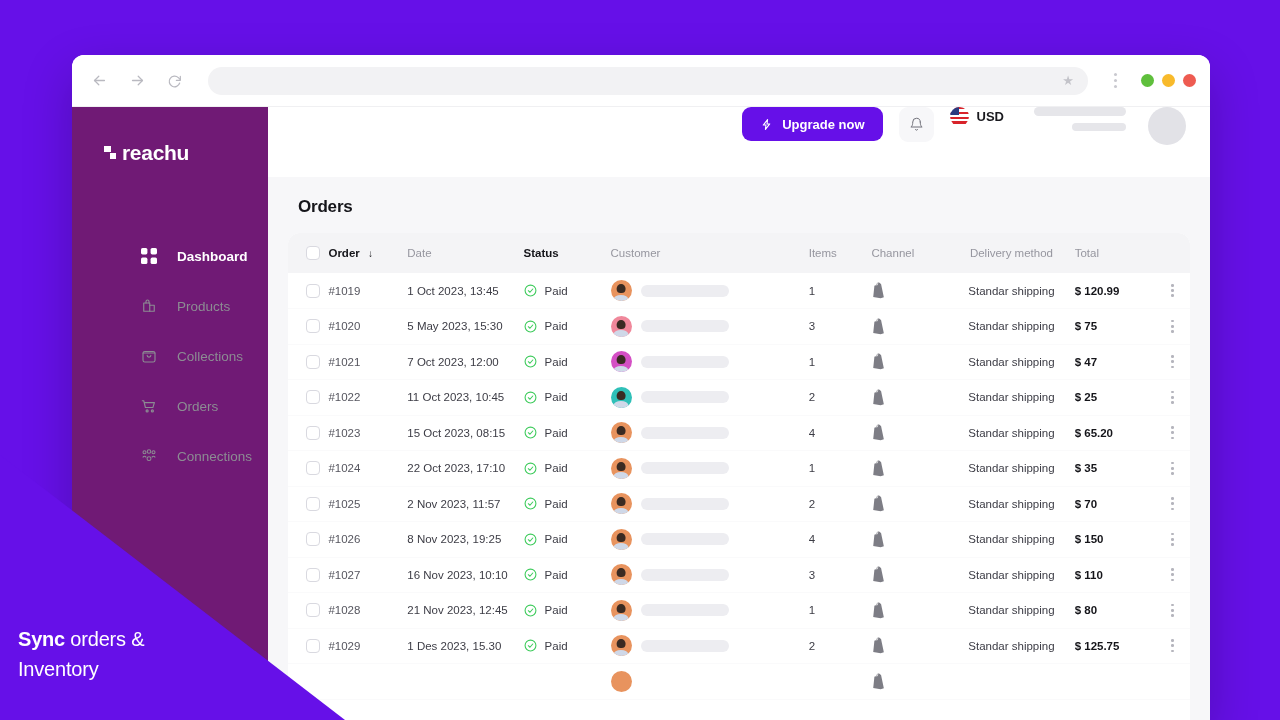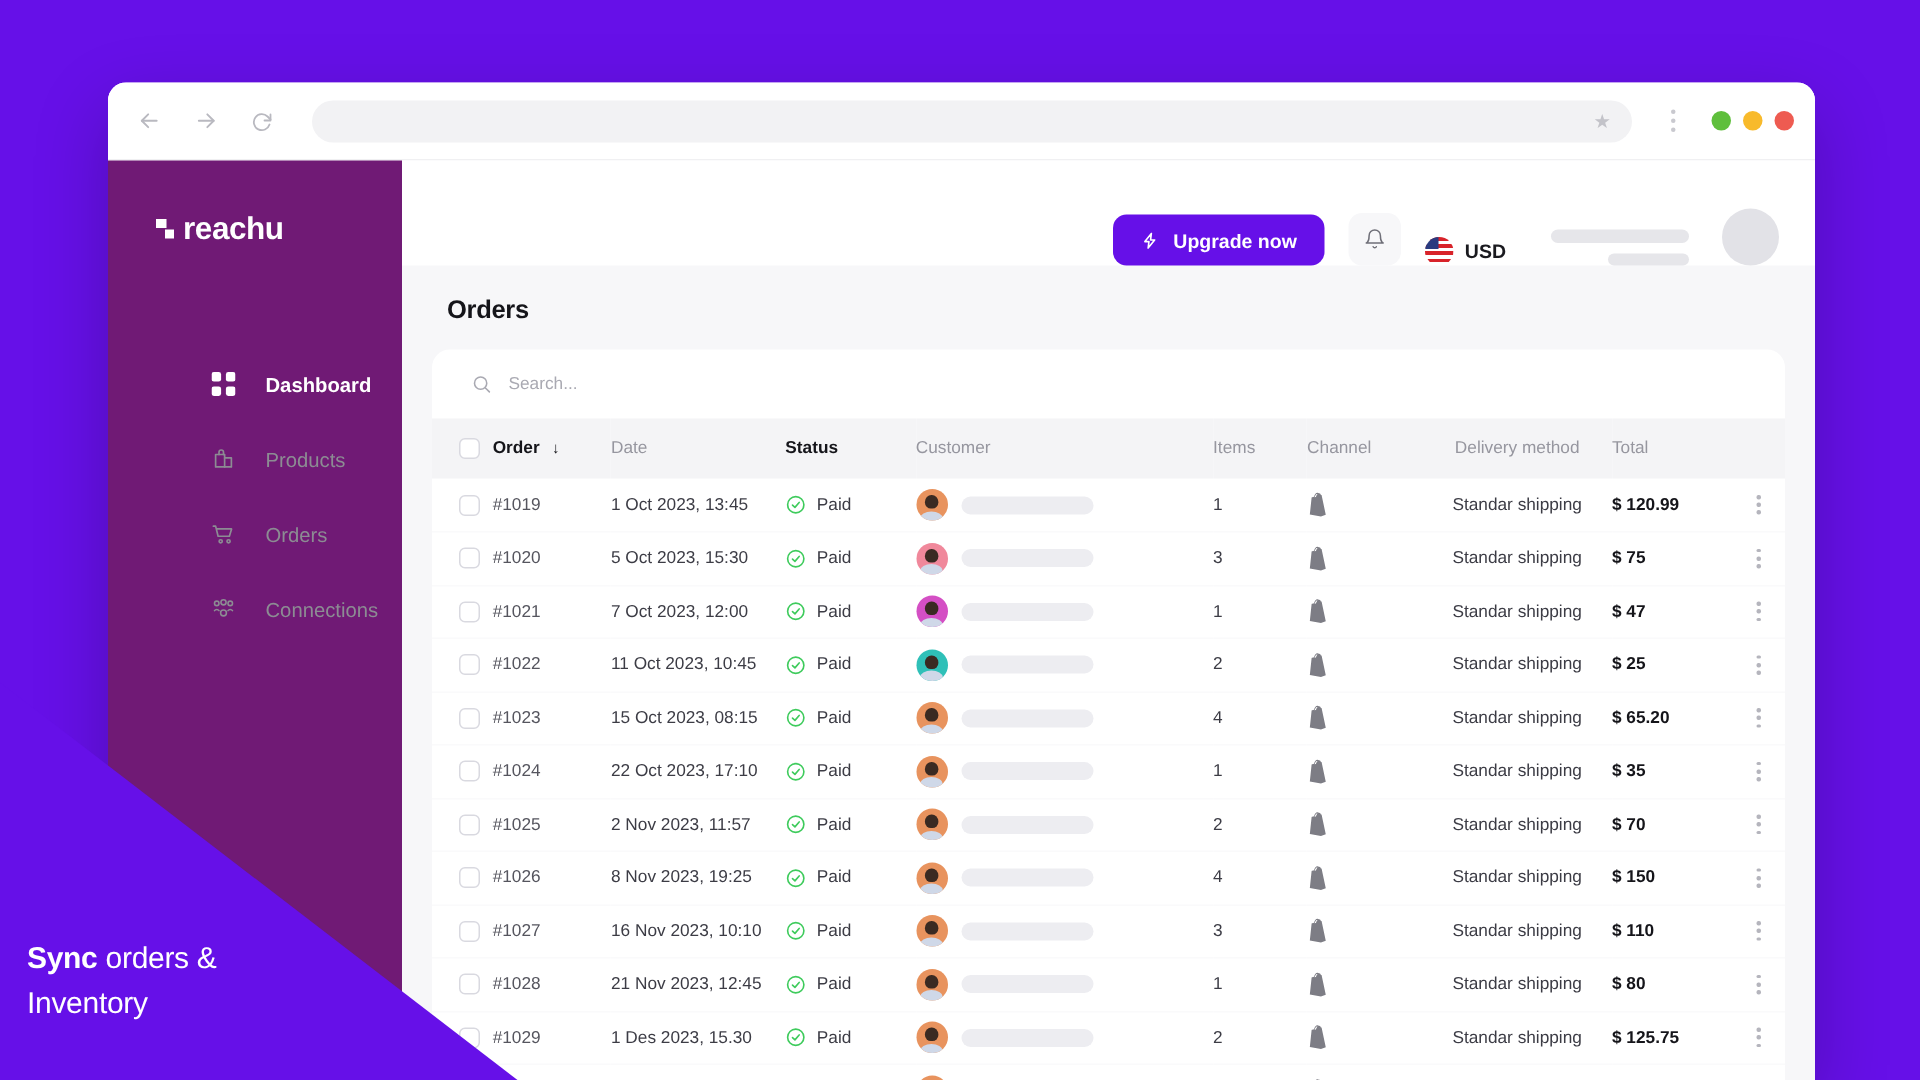--- a/index.html
+++ b/index.html
@@ -86,21 +86,21 @@
   .nav-item .ico svg { display: block; }
 
   
   .main {
     flex: 1; background: #f7f7f9;
     display: flex; flex-direction: column;
     min-width: 0;
   }
   .topbar {
     height: 70px; background: #ffffff;
-    display: flex; align-items: flex-end;
+    display: flex; align-items: flex-start;
     justify-content: flex-end;
     padding: 0 24px; gap: 16px;
     flex-shrink: 0;
   }
   .upgrade-btn {
     background: #6610E8; color: #fff;
     border: none; border-radius: 9px;
     height: 34px; padding: 0 18px;
     font-size: 13px; font-weight: 700;
     display: flex; align-items: center; gap: 9px;
@@ -278,20 +278,30 @@
                 <path d="M5 8h8v11H5z"></path>
                 <path d="M13 11h6v8h-6"></path>
                 <path d="M8 8V6a2 2 0 0 1 4 0v2"></path>
               </svg>
           </span>
           <span>Products</span>
         </div>
         <div class="nav-item">
           <span class="ico">
             <svg width="18" height="18" viewBox="0 0 24 24" fill="none" stroke="currentColor" stroke-width="1.5" stroke-linecap="round" stroke-linejoin="round">
+                <rect x="4" y="6" width="16" height="14" rx="2.5"></rect>
+                <path d="M4 8h16"></path>
+                <path d="M9.5 11a2.5 2.5 0 0 0 5 0"></path>
+              </svg>
+          </span>
+          <span>Collections</span>
+        </div>
+        <div class="nav-item">
+          <span class="ico">
+            <svg width="18" height="18" viewBox="0 0 24 24" fill="none" stroke="currentColor" stroke-width="1.5" stroke-linecap="round" stroke-linejoin="round">
                 <path d="M3 5h2l2.2 9h10l2-6.5H6.4"></path>
                 <circle cx="9.5" cy="18.5" r="1.4"></circle>
                 <circle cx="16.5" cy="18.5" r="1.4"></circle>
               </svg>
           </span>
           <span>Orders</span>
         </div>
         <div class="nav-item">
           <span class="ico">
             <svg width="18" height="18" viewBox="0 0 24 24" fill="none" stroke="currentColor" stroke-width="1.4" stroke-linecap="round" stroke-linejoin="round">
@@ -336,27 +346,20 @@
         </div>
         <div class="avatar-lg"></div>
       </div>
 
       <div class="page-title-bar">
         <div class="page-title">Orders</div>
       </div>
 
       <section class="card">
 
-        <div class="search-row">
-          <svg width="14" height="14" viewBox="0 0 24 24" fill="none" stroke="#a9a9b2" stroke-width="1.8" stroke-linecap="round">
-              <circle cx="11" cy="11" r="7"></circle>
-              <line x1="16.5" y1="16.5" x2="21" y2="21"></line>
-            </svg>
-          <input class="search-input" value="" placeholder="Search..." style="">
-        </div>
 
         <table>
           <thead>
             <tr>
               <th class="col-chk">
                 <span class="chkbox"></span>
               </th>
               <th class="col-order sorted">
                 <span>Order</span>
                 <span style="margin-left:5px;font-size:10px">↓</span>
@@ -410,21 +413,21 @@
                     <i></i>
                     <i></i>
                   </span>
                 </td>
               </tr>
               <tr>
                 <td class="col-chk">
                   <span class="chkbox"></span>
                 </td>
                 <td class="col-order"><span class="order-id">#1020</span></td>
-                <td class="col-date"><span>5 Oct 2023, 15:30</span></td>
+                <td class="col-date"><span>5 May 2023, 15:30</span></td>
                 <td class="col-status">
                   <span class="status-cell">
                     <svg class="check-ico" viewBox="0 0 24 24" fill="none" stroke="#3ECB5C" stroke-width="2" stroke-linecap="round" stroke-linejoin="round">
                       <circle cx="12" cy="12" r="10"></circle>
                       <polyline points="8 12.4 11 15.2 16.2 9.2"></polyline>
                     </svg>
                     <span>Paid</span>
                   </span>
                 </td>
                 <td class="col-customer">

